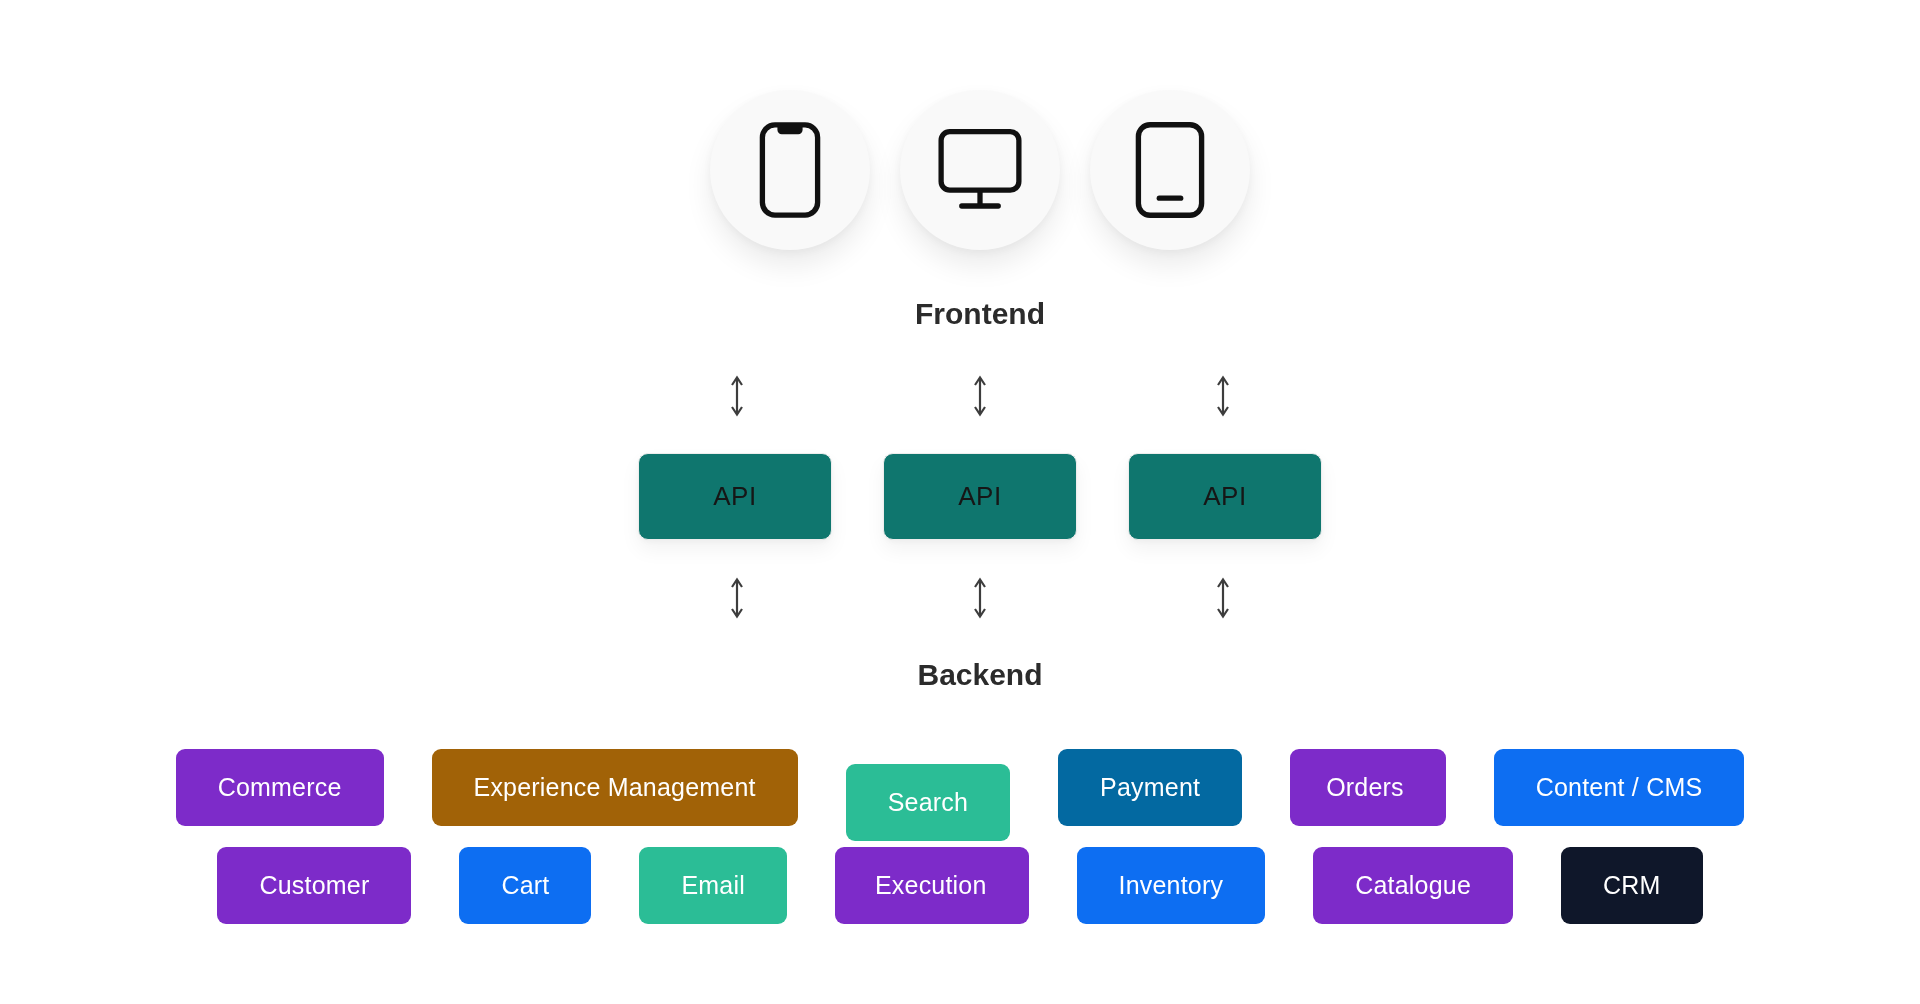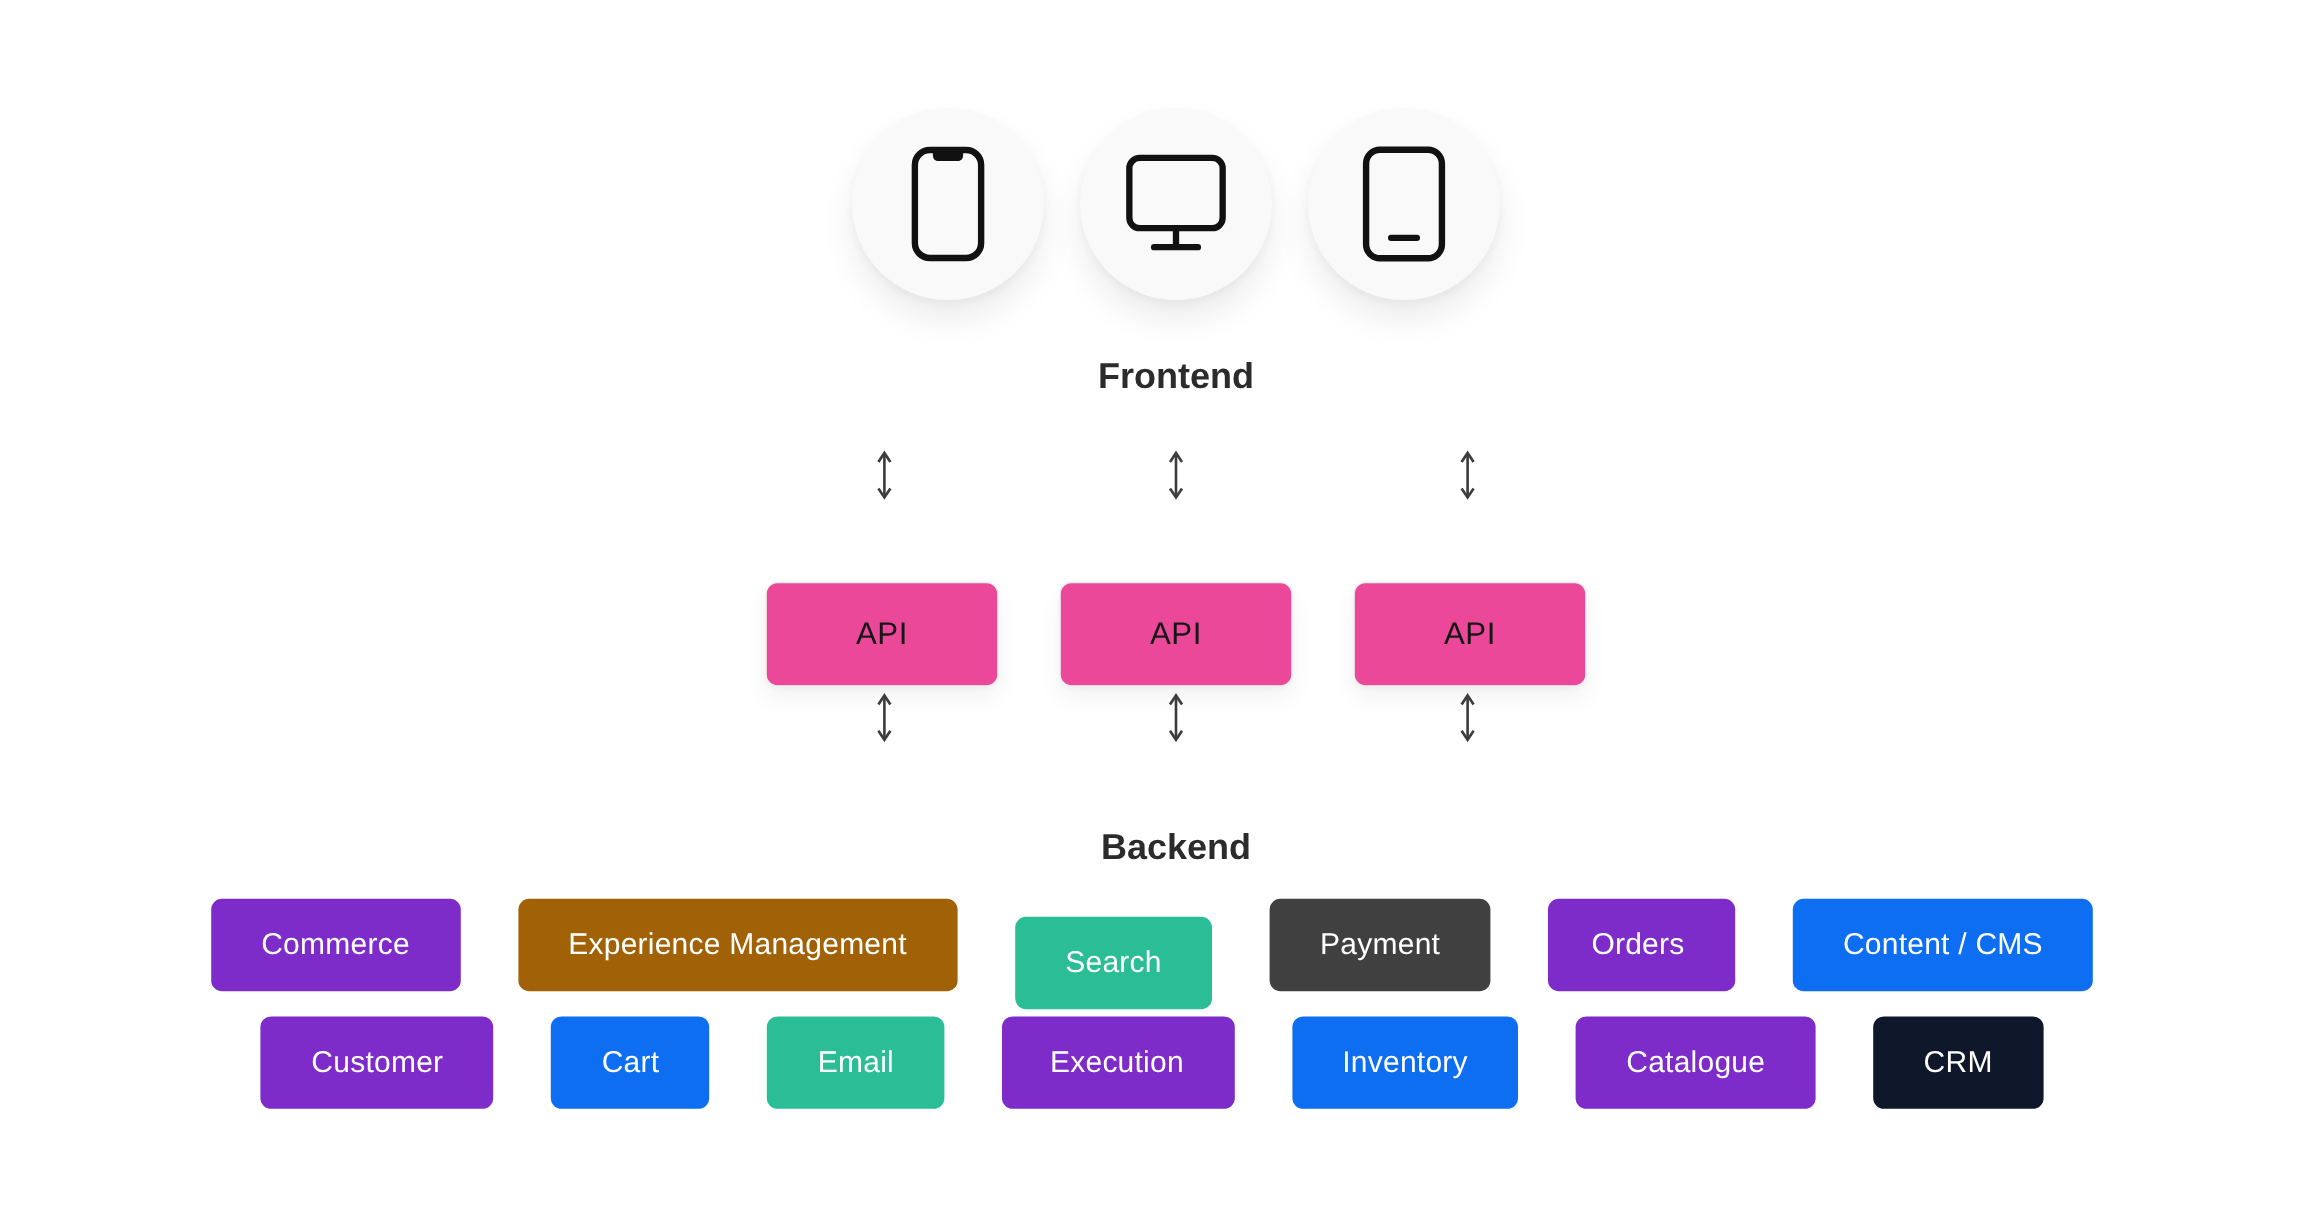--- a/index.html
+++ b/index.html
@@ -41,49 +41,48 @@
   }
   
   .section-label {
     font-size: 30px;
     font-weight: 700;
     color: #2b2b2b;
     line-height: 1;
     white-space: nowrap;
   }
   .frontend-label { top: 299px; }
-  .backend-label  { top: 692px; }
+  .backend-label  { top: 660px; }
   
   .arrows-row {
     display: flex;
     gap: 227px;
   }
   .arrows-top    { top: 374px; }
   .arrows-bottom { top: 576px; }
   .double-arrow svg { display: block; }
   
   .api-row {
     top: 453px;
     display: flex;
     gap: 51px;
   }
   .api-box {
     width: 192px;
     height: 85px;
     border-radius: 10px;
-    background: #ec4899;
+    background: #0f766e;
     border: 1px solid #ededed;
     box-shadow: 0 10px 20px rgba(0,0,0,0.05), 0 2px 5px rgba(0,0,0,0.03);
     display: flex;
     align-items: center;
     justify-content: center;
     font-size: 26px;
     color: #161616;
     letter-spacing: 0.5px;
-    margin-top: 32px;
   }
   
   .services-row {
     position: absolute;
     left: 0;
     width: 100%;
     display: flex;
     justify-content: center;
     gap: 48px;
   }
@@ -190,21 +189,21 @@
       </svg>
     </span>
   </div>
 
   <div class="section-label backend-label center-x">Backend</div>
 
   <div class="services-row services-row-1">
     <div class="pill" style="background-color: rgb(125, 43, 201);">Commerce</div>
     <div class="pill" style="background-color: #a16207;">Experience Management</div>
     <div class="pill" style="background-color: rgb(43, 189, 150); margin-top: 15px;">Search</div>
-    <div class="pill" style="background-color: #404040;">Payment</div>
+    <div class="pill" style="background-color: #0369a1;">Payment</div>
     <div class="pill" style="background-color: rgb(125, 43, 201); padding-left: 36px;">Orders</div>
     <div class="pill" style="background-color: rgb(13, 110, 242);">Content / CMS</div>
   </div>
 
   <div class="services-row services-row-2">
     <div class="pill" style="background-color: rgb(125, 43, 201);">Customer</div>
     <div class="pill" style="background-color: rgb(13, 110, 242);">Cart</div>
     <div class="pill" style="background-color: rgb(43, 189, 150);">Email</div>
     <div class="pill" style="background-color: rgb(125, 43, 201); padding-left: 40px;">Execution</div>
     <div class="pill" style="background-color: rgb(13, 110, 242);">Inventory</div>

